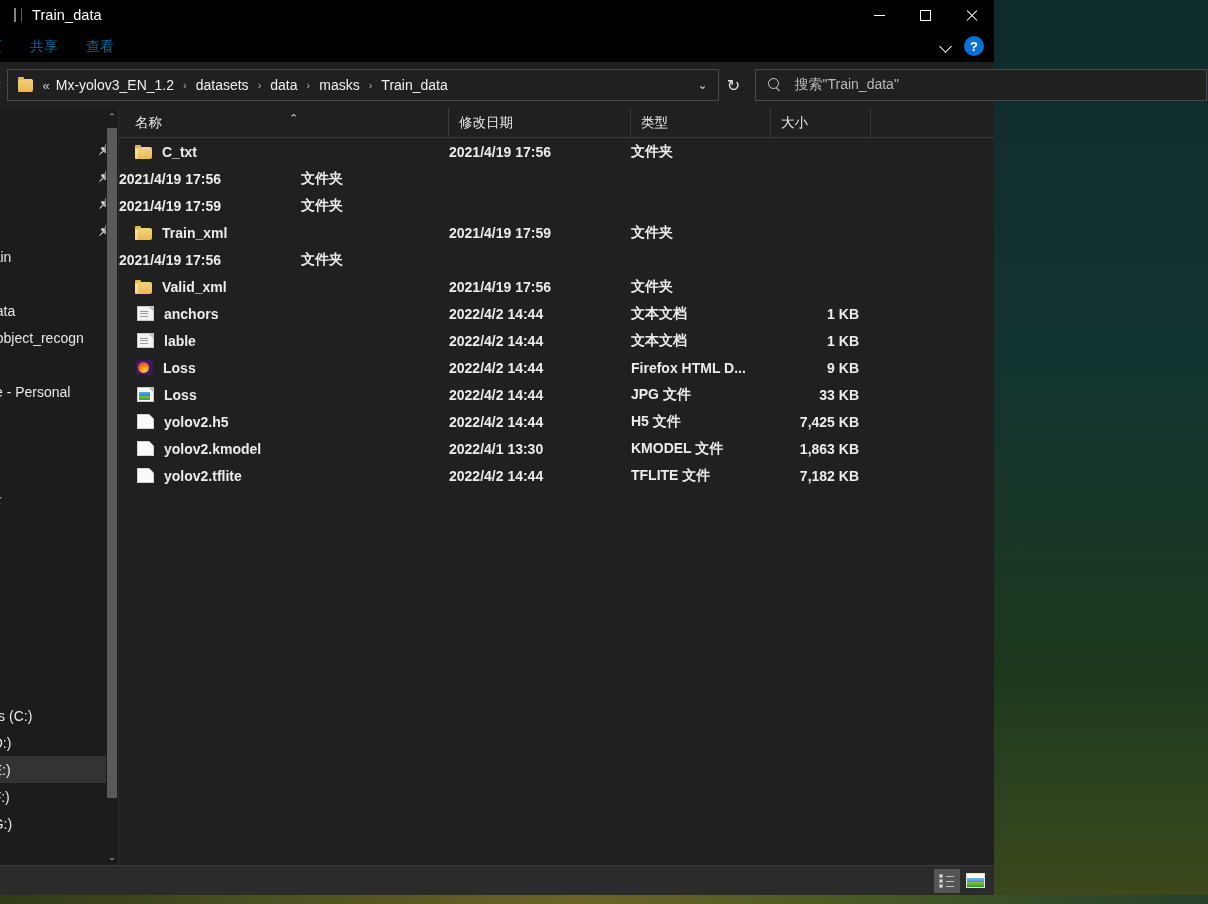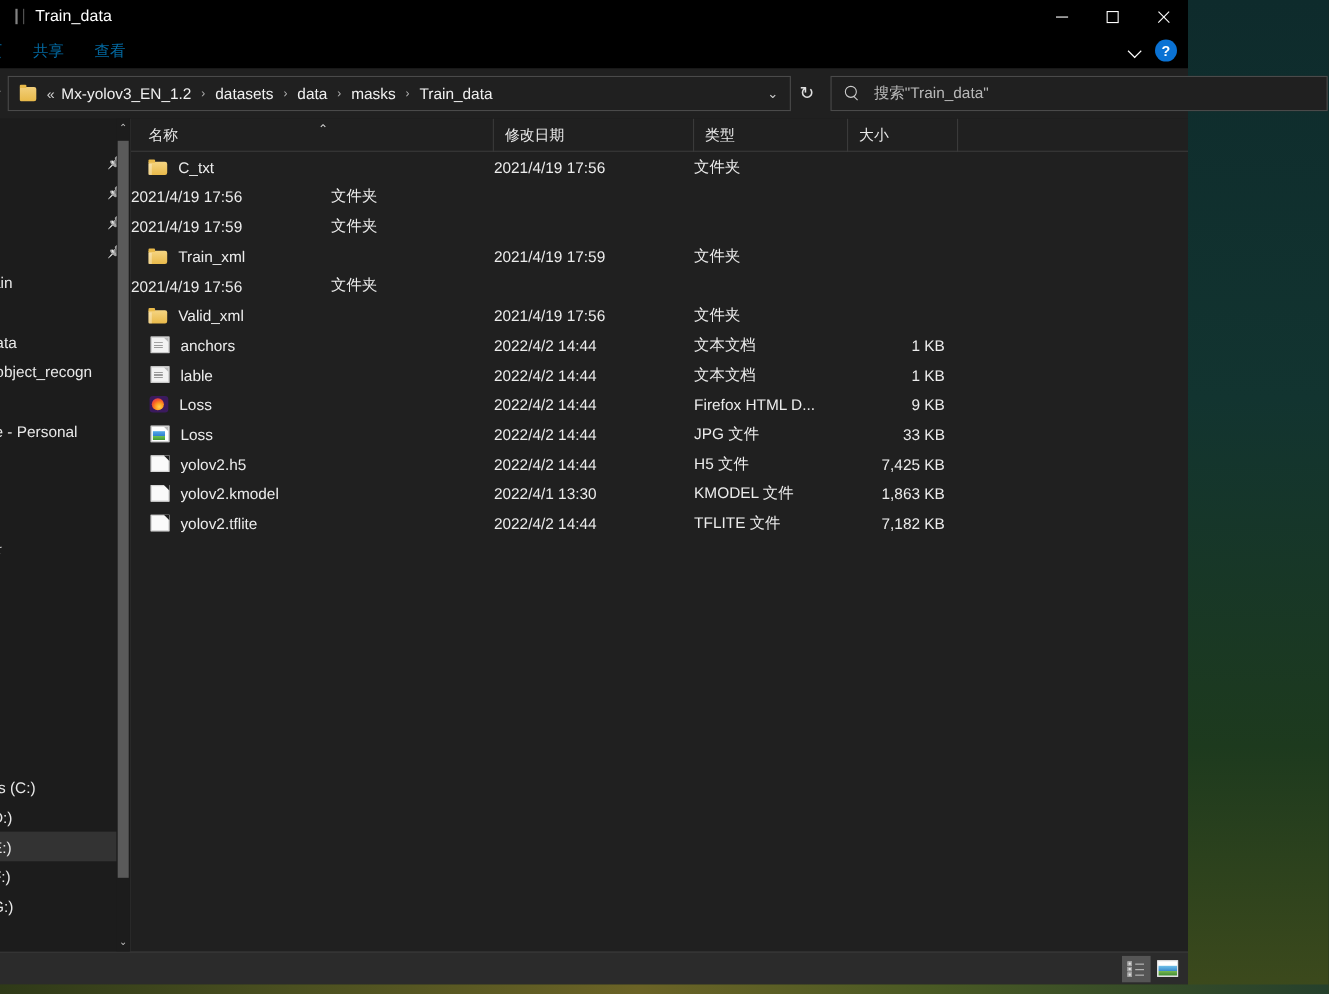--- a/index.html
+++ b/index.html
@@ -17,21 +17,21 @@
     position: absolute;
     inset: 0;
     background:
       linear-gradient(180deg, #0e2b2c 0%, #123430 40%, #1d3a1e 75%, #3d4a1c 100%);
   }
 
   
   #window {
     position: absolute;
     left: 0; top: 0;
-    width: 1080px;
+    width: 994px;
     height: 895px;
     background: #202020;
     display: flex;
     flex-direction: column;
   }
 
   
   .titlebar {
     height: 30px;
     background: #000000;
@@ -293,21 +293,21 @@
   .col-head.c-name { flex: 0 0 330px; padding-left: 16px; }
   .col-head.c-date { flex: 0 0 182px; }
   .col-head.c-type { flex: 0 0 140px; }
   .col-head.c-size { flex: 0 0 100px; }
   .sort-chev {
     position: absolute;
     left: 170px; top: -5px;
     color: #d8d8d8; font-size: 11px;
   }
 
-  .rows { flex: 1 1 auto; overflow: hidden; }
+  .rows { flex: 1 1 auto; overflow: hidden; font-weight: bold; }
   .frow {
     height: 27px;
     display: flex; align-items: center;
   }
 
   .cell-name {
     flex: 0 0 330px;
     display: flex; align-items: center;
     padding-left: 16px;
     min-width: 0;

